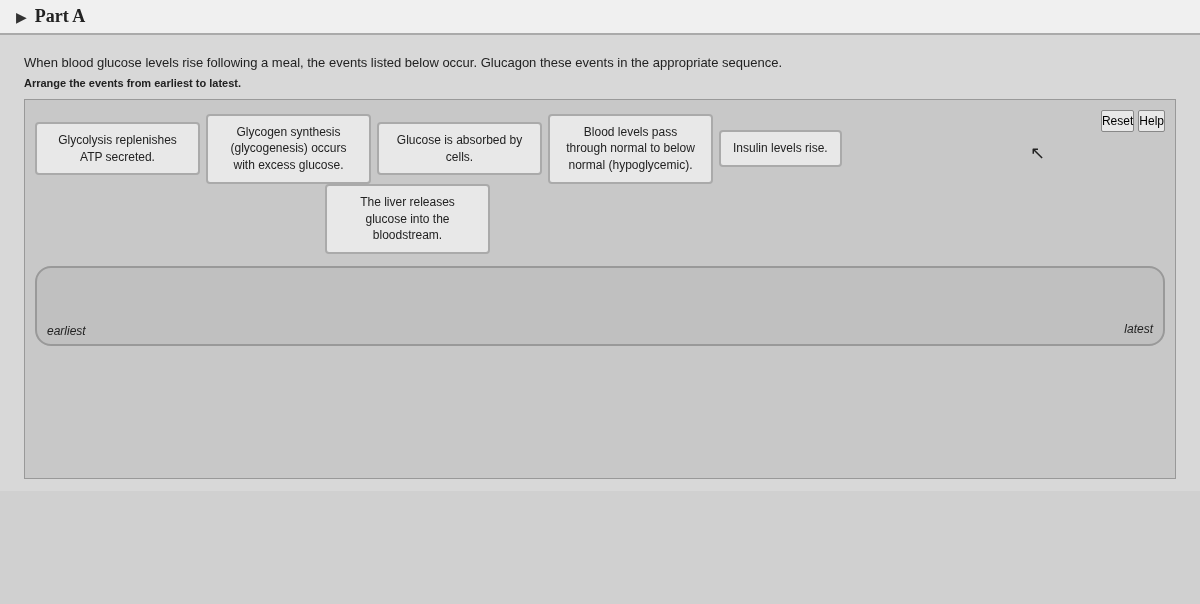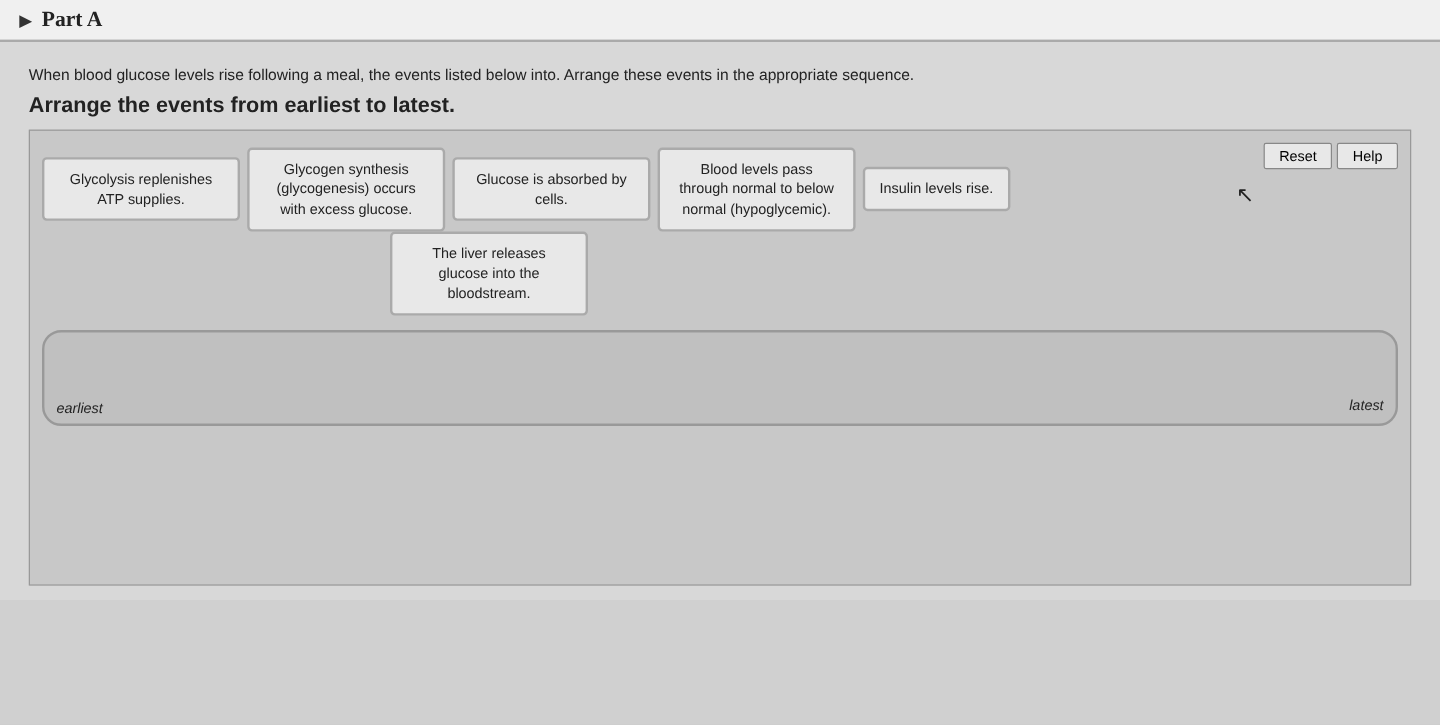--- a/index.html
+++ b/index.html
@@ -39,21 +39,21 @@
     }
 
     .instruction-text {
       font-size: 13px;
       margin-bottom: 4px;
       line-height: 1.5;
     }
 
     .instruction-bold {
       font-weight: bold;
-      font-size: 18px;
+      font-size: 11px;
       margin-bottom: 10px;
     }
 
     .work-area {
       background: #c8c8c8;
       border: 1px solid #999;
       padding: 14px 10px 10px 10px;
       position: relative;
       min-height: 380px;
     }
@@ -62,21 +62,21 @@
       position: absolute;
       top: 10px;
       right: 10px;
       display: flex;
       gap: 4px;
     }
 
     .btn-reset, .btn-help {
       background: #e8e8e8;
       border: 1px solid #888;
-      padding: 3px 12px;
+      padding: 3px 0;
       font-size: 12px;
       cursor: pointer;
       border-radius: 2px;
     }
 
     .row1 {
       display: flex;
       flex-direction: row;
       align-items: center;
       gap: 6px;
@@ -141,33 +141,33 @@
   </style>
 </head>
 <body>
 
 <div class="top-bar">
   <span class="arrow-icon">▶</span>
   <span class="part-label">Part A</span>
 </div>
 
 <div class="main-content">
-  <p class="instruction-text">When blood glucose levels rise following a meal, the events listed below into. Arrange these events in the appropriate sequence.</p>
+  <p class="instruction-text">When blood glucose levels rise following a meal, the events listed below occur. Glucagon these events in the appropriate sequence.</p>
   <p class="instruction-bold">Arrange the events from earliest to latest.</p>
 
   <div class="work-area">
 
     <div class="top-right-buttons">
       <button class="btn-reset">Reset</button>
       <button class="btn-help">Help</button>
     </div>
 
     <div class="row1">
       <div class="event-card">
-        <span>Glycolysis replenishes ATP supplies.</span>
+        <span>Glycolysis replenishes ATP secreted.</span>
       </div>
       <div class="event-card">
         <span>Glycogen synthesis (glycogenesis) occurs with excess glucose.</span>
       </div>
       <div class="event-card">
         <span>Glucose is absorbed by cells.</span>
       </div>
       <div class="event-card">
         <span>Blood levels pass through normal to below normal (hypoglycemic).</span>
       </div>

